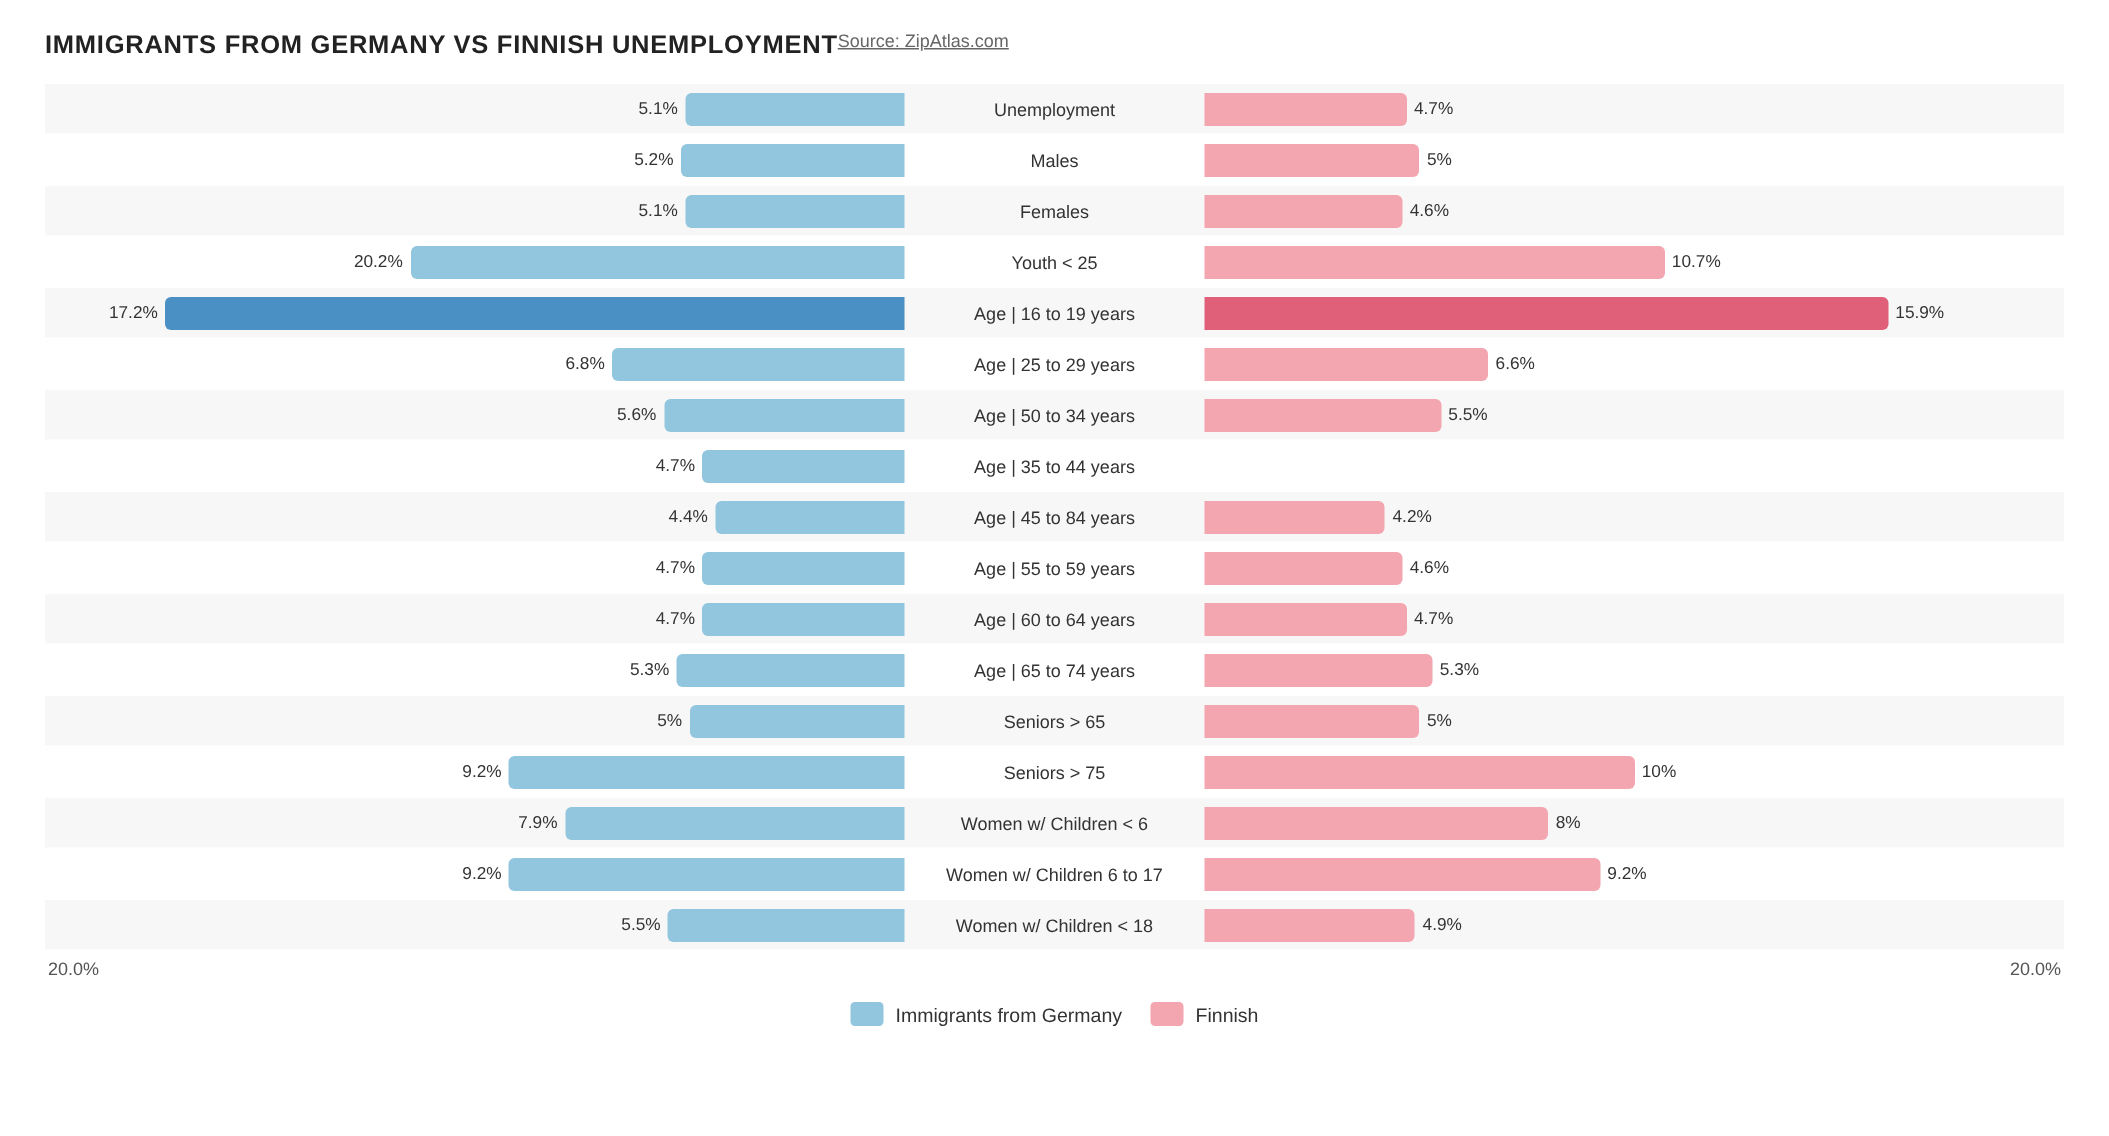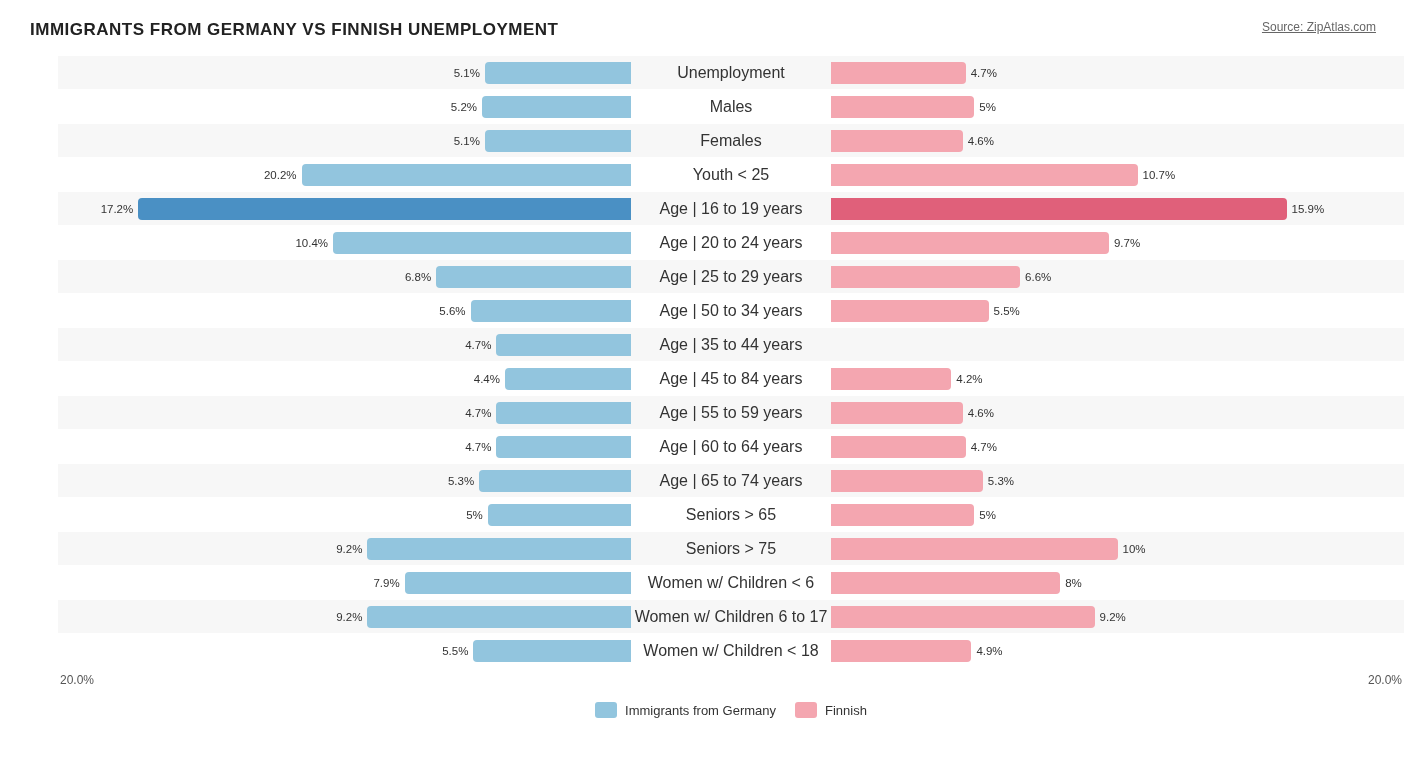--- a/index.html
+++ b/index.html
@@ -9,40 +9,38 @@
       width: 1406px;
       min-height: 757px;
       padding: 20px 30px;
     }
     .chart-container {
       width: 100%;
       background: #fff;
     }
     .chart-header {
       display: flex;
-      justify-content: space-between;
       align-items: flex-start;
       margin-bottom: 16px;
     }
     .chart-title {
       font-size: 17px;
       font-weight: bold;
       color: #222;
       text-transform: uppercase;
       letter-spacing: 0.5px;
     }
     .chart-source {
       font-size: 12px;
       color: #666;
       text-decoration: underline;
     }
     .chart-wrapper {
       position: relative;
       width: 100%;
-      margin-left: 28px;
     }
     .rows-container {
       width: 100%;
     }
     .single-row {
       display: flex;
       align-items: center;
       height: 33px;
       margin-bottom: 1px;
       position: relative;
@@ -53,21 +51,21 @@
       width: calc(50% - 100px);
       display: flex;
       justify-content: flex-end;
       align-items: center;
       position: relative;
       height: 100%;
     }
     .label-area {
       width: 200px;
       text-align: center;
-      font-size: 16px;
+      font-size: 12px;
       color: #333;
       z-index: 5;
       position: relative;
     }
     .right-bar-area {
       width: calc(50% - 100px);
       display: flex;
       justify-content: flex-start;
       align-items: center;
       position: relative;
@@ -210,31 +208,20 @@
   </div>
         <div class="single-row">
     <div class="left-bar-area">
       <span class="val-l">17.2%</span>
       <div class="b-blue highlight" style="width:86%;"></div>
     </div>
     <div class="label-area">Age | 16 to 19 years</div>
     <div class="right-bar-area">
       <div class="b-pink highlight" style="width:79.5%;"></div>
       <span class="val-r">15.9%</span>
-    </div>
-  </div>
-        <div class="single-row">
-    <div class="left-bar-area">
-      <span class="val-l">10.4%</span>
-      <div class="b-blue" style="width:52%;"></div>
-    </div>
-    <div class="label-area">Age | 20 to 24 years</div>
-    <div class="right-bar-area">
-      <div class="b-pink" style="width:48.5%;"></div>
-      <span class="val-r">9.7%</span>
     </div>
   </div>
         <div class="single-row">
     <div class="left-bar-area">
       <span class="val-l">6.8%</span>
       <div class="b-blue" style="width:34%;"></div>
     </div>
     <div class="label-area">Age | 25 to 29 years</div>
     <div class="right-bar-area">
       <div class="b-pink" style="width:32.99999999999999%;"></div>

